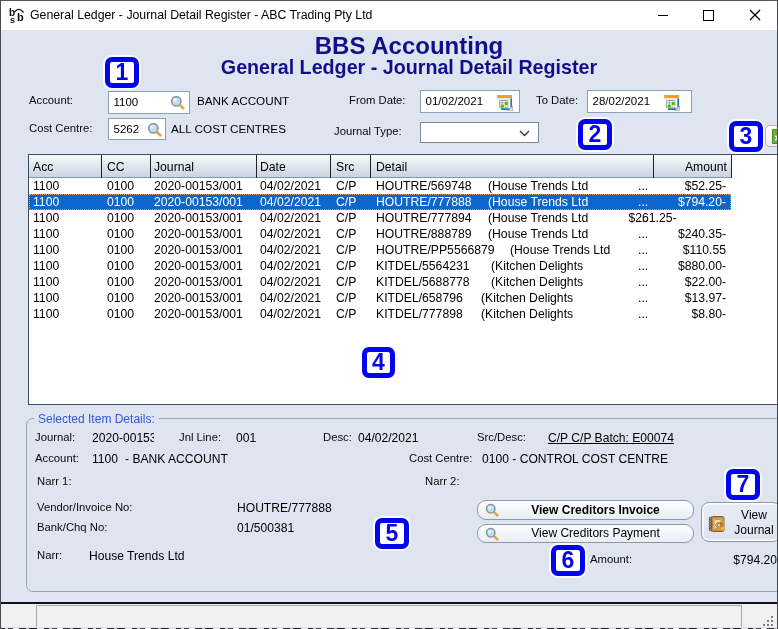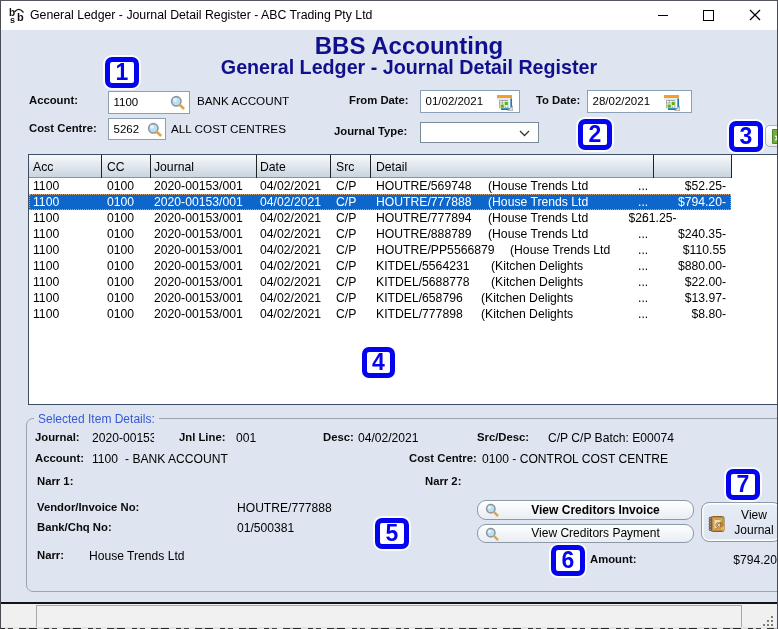--- a/index.html
+++ b/index.html
@@ -7,21 +7,21 @@
 #win { position:absolute; left:0; top:0; width:778px; height:629px; background:#dee5f1; }
 #winborder { position:absolute; left:0; top:0; width:778px; height:629px; border-left:1px solid #4a4a52; border-right:1px solid #4a4a52; border-top:1px solid #565660; box-sizing:border-box; pointer-events:none; z-index:99; }
 .abs { position:absolute; }
 
 #titlebar { position:absolute; left:0; top:0; width:778px; height:30px; background:#ffffff; }
 #title { position:absolute; left:30px; top:8px; font-size:12.3px; color:#000; white-space:nowrap; }
 
 #content { position:absolute; left:0; top:30px; width:688px; height:571px; background:#dee5f1;margin-left:20px; }
 .h1 { position:absolute; left:0; top:2px; width:778px; text-align:center; font-size:24px; font-weight:bold; color:#10108c; }
 .h2 { position:absolute; left:0; top:26px; width:778px; text-align:center; font-size:19.7px; font-weight:bold; color:#10108c; }
-.lbl { position:absolute; font-size:11.3px; font-weight:bold; color:#0a0a0a; white-space:nowrap;text-align:center; }
+.lbl { position:absolute; font-size:11.3px; font-weight:normal; color:#0a0a0a; white-space:nowrap;text-align:center; }
 .val { position:absolute; font-size:11.7px; color:#000; white-space:nowrap; }
 #fs .val { font-size:12.1px; }
 .inp { position:absolute; background:#fff; border:1px solid #8ba0b5; font-size:11.5px; color:#000; }
 .inp span { position:absolute; left:4.5px; top:4px; }
 
 .badge { position:absolute; background:#fff; border:5px solid #0404ee; border-radius:7px; box-shadow:0 0 0 2px rgba(255,255,255,0.85); color:#0404ee; font-weight:bold; font-size:23px; text-align:center; }
 
 #grid { position:absolute; left:8px; top:124px; width:762px; height:251px; background:#fff; border:1px solid #3c4e66; }
 #ghead { position:absolute; left:0; top:0; width:702px; height:23px; background:linear-gradient(#f8fafc,#c9d4e0); border-bottom:1px solid #8296ac; }
 .gh { position:absolute; top:5px; font-size:12.2px; color:#000; white-space:nowrap; }
@@ -138,20 +138,21 @@
     </div>
 
     <div id="grid">
       <div id="ghead">
         <div class="gh" style="left:4px">Acc</div>
         <div class="gh" style="left:78px">CC</div>
         <div class="gh" style="left:125px">Journal</div>
         <div class="gh" style="left:231px">Date</div>
         <div class="gh" style="left:307px">Src</div>
         <div class="gh" style="left:347px">Detail</div>
+        <div class="gh" style="left:550px;width:148px;text-align:right">Amount</div>
         <div class="gsep" style="left:72px"></div>
         <div class="gsep" style="left:121px"></div>
         <div class="gsep" style="left:227px"></div>
         <div class="gsep" style="left:301px"></div>
         <div class="gsep" style="left:341px"></div>
         <div class="gsep" style="left:624px"></div>
         <div class="gsep" style="left:702px"></div>
       </div>
       <div class="grow" style="top:23px">
         <span style="left:4px">1100</span>
@@ -256,21 +257,21 @@
 
     <div id="fs">
       <div id="fslbl">Selected Item Details:</div>
       <div class="lbl" style="left:8px;top:12px;">Journal:</div>
       <div class="val" style="left:65px;top:12px;width:62px;overflow:hidden;">2020-00153/001</div>
       <div class="lbl" style="left:152px;top:12px;">Jnl Line:</div>
       <div class="val" style="left:209px;top:12px;text-align:right;">001</div>
       <div class="lbl" style="left:296px;top:12px;">Desc:</div>
       <div class="val" style="left:331px;top:12px;">04/02/2021</div>
       <div class="lbl" style="left:450px;top:12px;">Src/Desc:</div>
-      <div class="val" style="left:521px;top:12px;">C/P C/P Batch: E00074</div>
+      <div class="val" style="left:521px;top:12px;text-decoration:underline;">C/P C/P Batch: E00074</div>
 
       <div class="lbl" style="left:8px;top:33px;">Account:</div>
       <div class="val" style="left:65px;top:33px;">1100</div>
       <div class="val" style="left:98px;top:33px;">- BANK ACCOUNT</div>
       <div class="lbl" style="left:382px;top:33px;">Cost Centre:</div>
       <div class="val" style="left:455px;top:33px;">0100 - CONTROL COST CENTRE</div>
 
       <div class="lbl" style="left:10px;top:56px;">Narr 1:</div>
       <div class="lbl" style="left:398px;top:56px;">Narr 2:</div>
 

